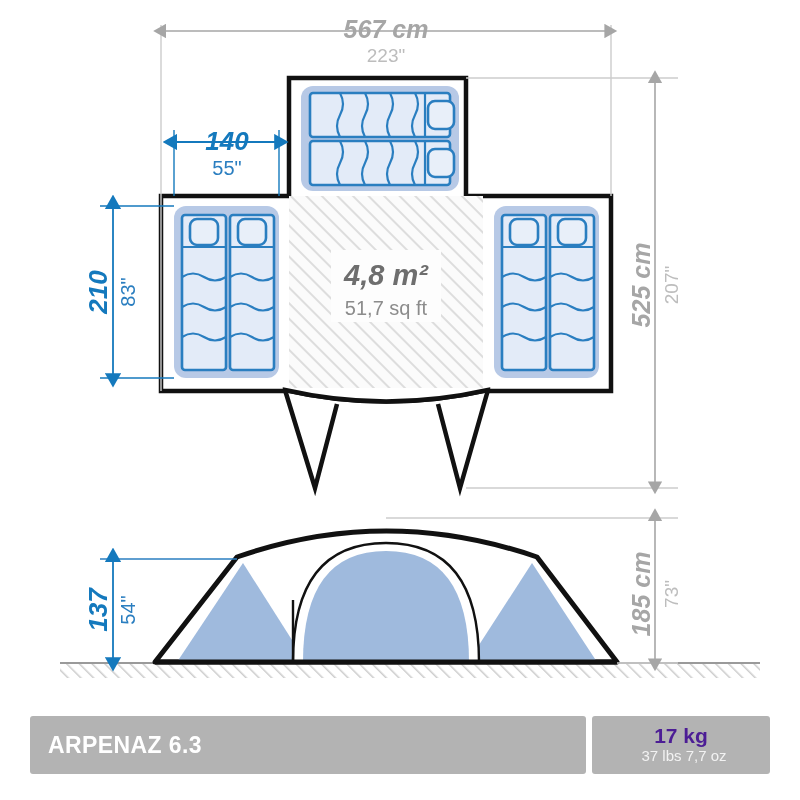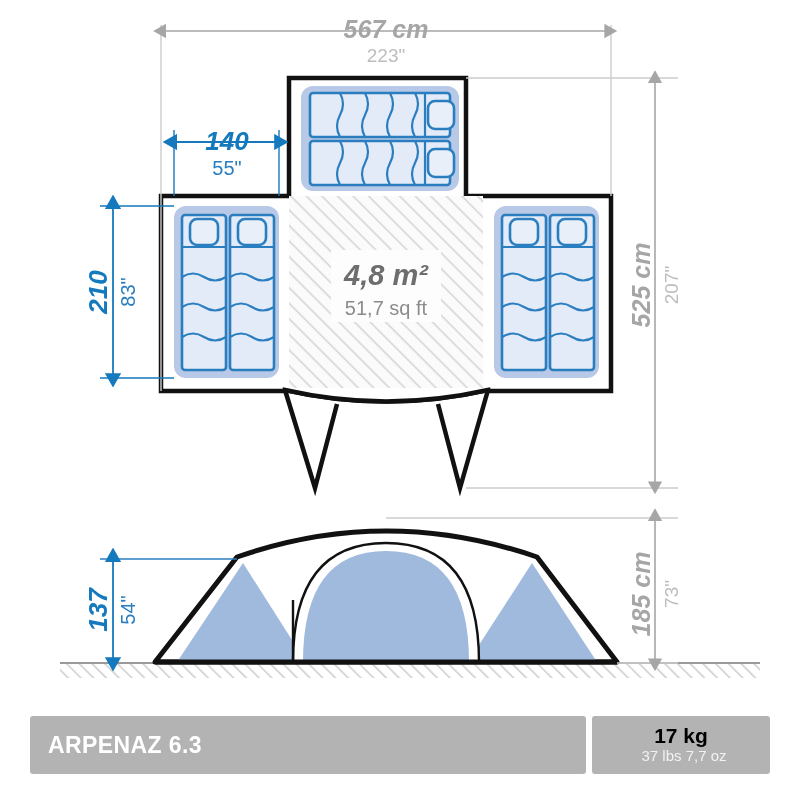--- a/index.html
+++ b/index.html
@@ -35,21 +35,21 @@
   }
   .infobar .weight-box{
     width:178px;
     background:#b3b3b3;
     border-radius:3px;
     display:flex;flex-direction:column;
     align-items:center;justify-content:center;
     box-sizing:border-box;
   }
   .infobar .weight-box .w1{
-    color:#000000;font-size:21px;font-weight:bold;line-height:1.05;
+    color:#4c1d95;font-size:21px;font-weight:bold;line-height:1.05;
   }
   .infobar .weight-box .w2{
     color:#f2f2f2;font-size:15px;line-height:1.25;margin-left:6px;
   }
 </style>
 </head>
 <body>
 
 <div id="stage">
 

